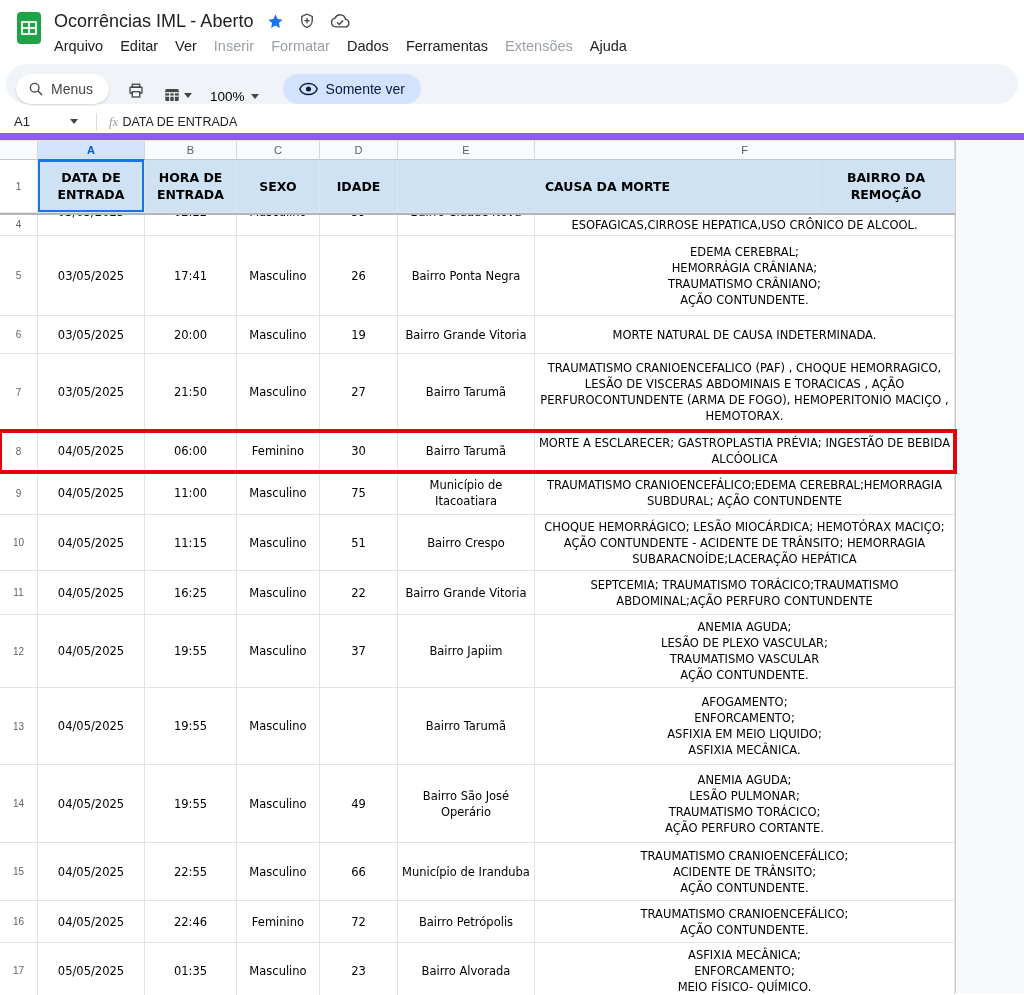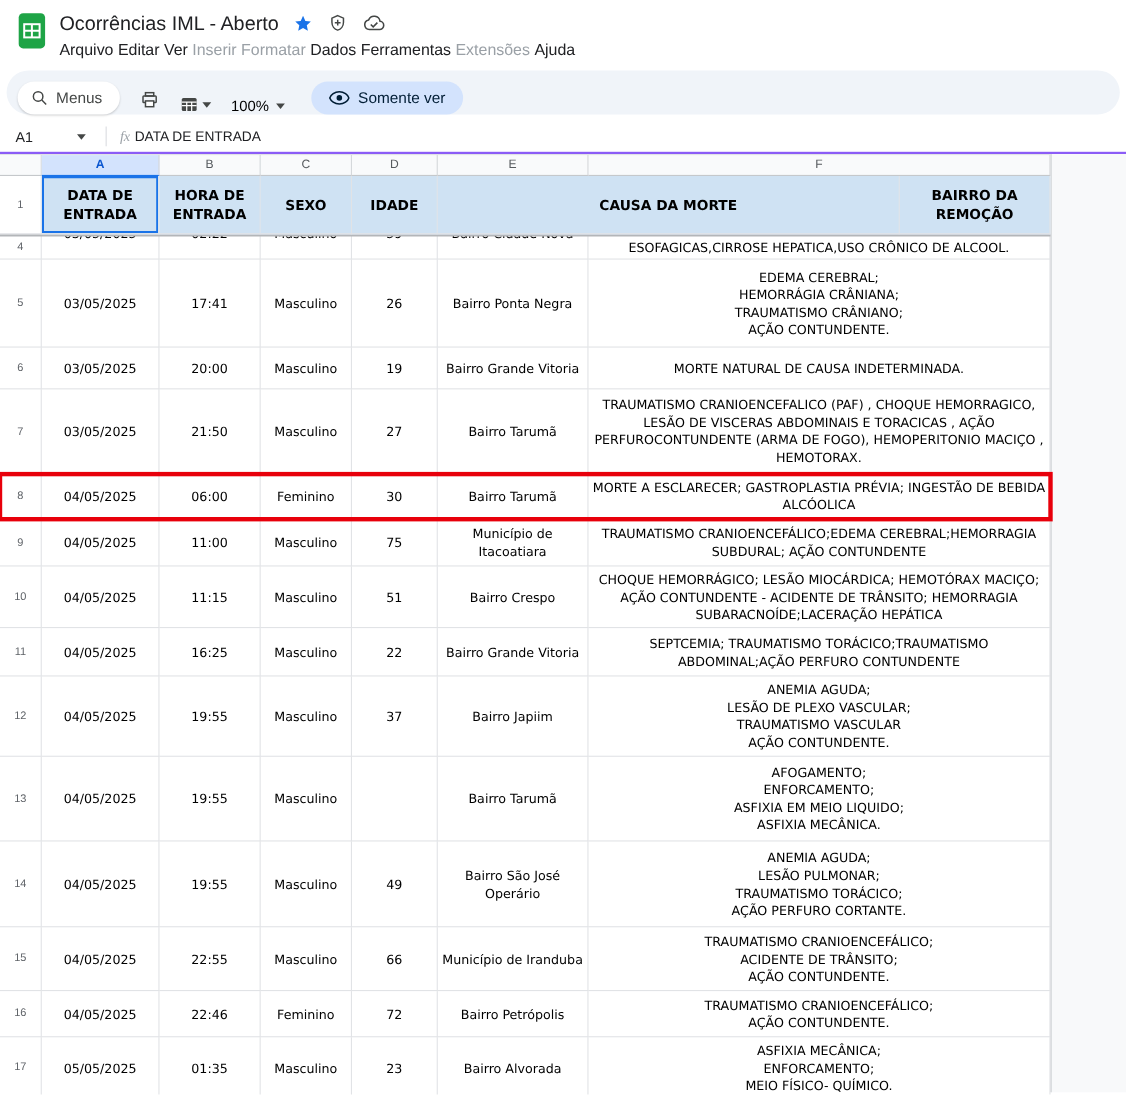--- a/index.html
+++ b/index.html
@@ -7,42 +7,42 @@
               font-family:"Liberation Sans", sans-serif; }
   .app { width:1024px; height:995px; position:relative; background:#fff; }
 
   
   .titlebar { height:60px; display:flex; align-items:flex-start; padding:8px 14px 0 14px; }
   .logo { width:30px; height:40px; display:flex; align-items:center; justify-content:center; margin-right:10px; }
   .title-block { display:flex; flex-direction:column; }
   .title-row { display:flex; align-items:center; gap:14px; height:26px; }
   .doc-title { font-size:18px; color:#202124; }
   .title-row svg { display:block; }
-  .menubar { display:flex; gap:4px; margin-top:4px; }
+  .menubar { display:flex; gap:17px; margin-top:4px; }
   .menu-item { font-size:14.5px; color:#202124; cursor:default; }
   .menu-item.disabled { color:#9aa0a6; }
 
   
   .toolbar { height:40px; margin:4px 6px 0 6px; background:#f0f4f9; border-radius:20px;
              display:flex; align-items:flex-end; padding:0 10px; gap:14px; }
   .menus-pill { background:#fff; border-radius:18px; height:30px; display:flex; align-items:center;
                 gap:7px; padding:0 16px 0 12px; box-shadow:0 1px 2px rgba(0,0,0,.18); }
   .menus-pill span { font-size:14px; color:#444746; }
   .tb-icon { display:flex; align-items:center; justify-content:center; width:26px; height:26px; }
   .tb-group { display:flex; align-items:center; gap:3px; }
   .caret { width:0; height:0; border-left:4px solid transparent; border-right:4px solid transparent;
            border-top:5px solid #444746; display:inline-block; }
   .zoom-ctl { display:flex; align-items:center; gap:6px; margin-left:4px; }
   .zoom-ctl span { font-size:13.5px; color:#000000; }
   .viewonly-pill { background:#d3e3fd; border-radius:16px; height:30px; display:flex; align-items:center;
                    gap:8px; padding:0 16px; margin-left:10px; }
   .viewonly-pill span { font-size:14px; color:#001d35; }
 
   
-  .formula-bar { height:30px; margin-top:6px; display:flex; align-items:center; border-bottom:2px solid #8b5cf6; }
+  .formula-bar { height:30px; margin-top:6px; display:flex; align-items:center; border-bottom:7px solid #8b5cf6; }
   .name-box { width:88px; display:flex; align-items:center; justify-content:space-between; padding:0 10px 0 14px; }
   .name-box .ref { font-size:13px; color:#202124; }
   .fbar-div { width:1px; height:18px; background:#dadce0; margin:0 8px; }
   .fx { font-size:13px; font-style:italic; color:#9aa0a6; font-family:"Liberation Serif", serif; margin:0 4px 0 4px; }
   .formula-value { font-size:12.5px; color:#202124; }
 
   
   .grid-wrap { display:flex; height:853px; }
   .grid { width:955px; }
   .right-filler { flex:1; background:#f8f9fa; border-left:1px solid #c9cccf; }

